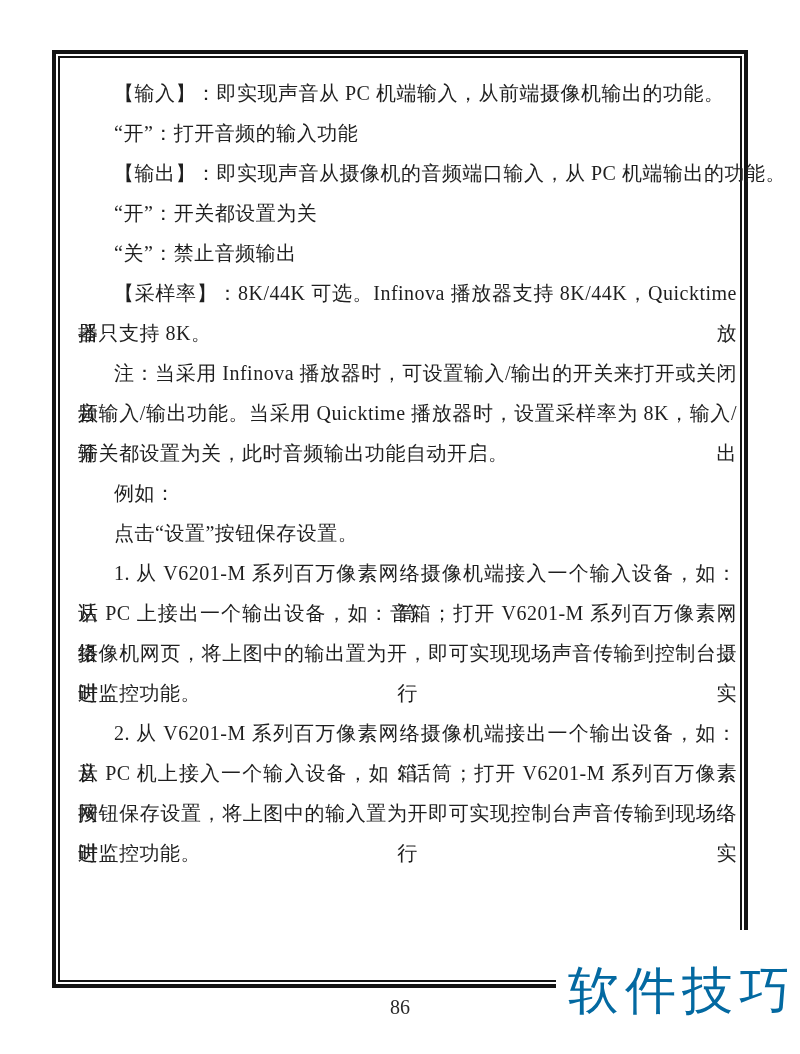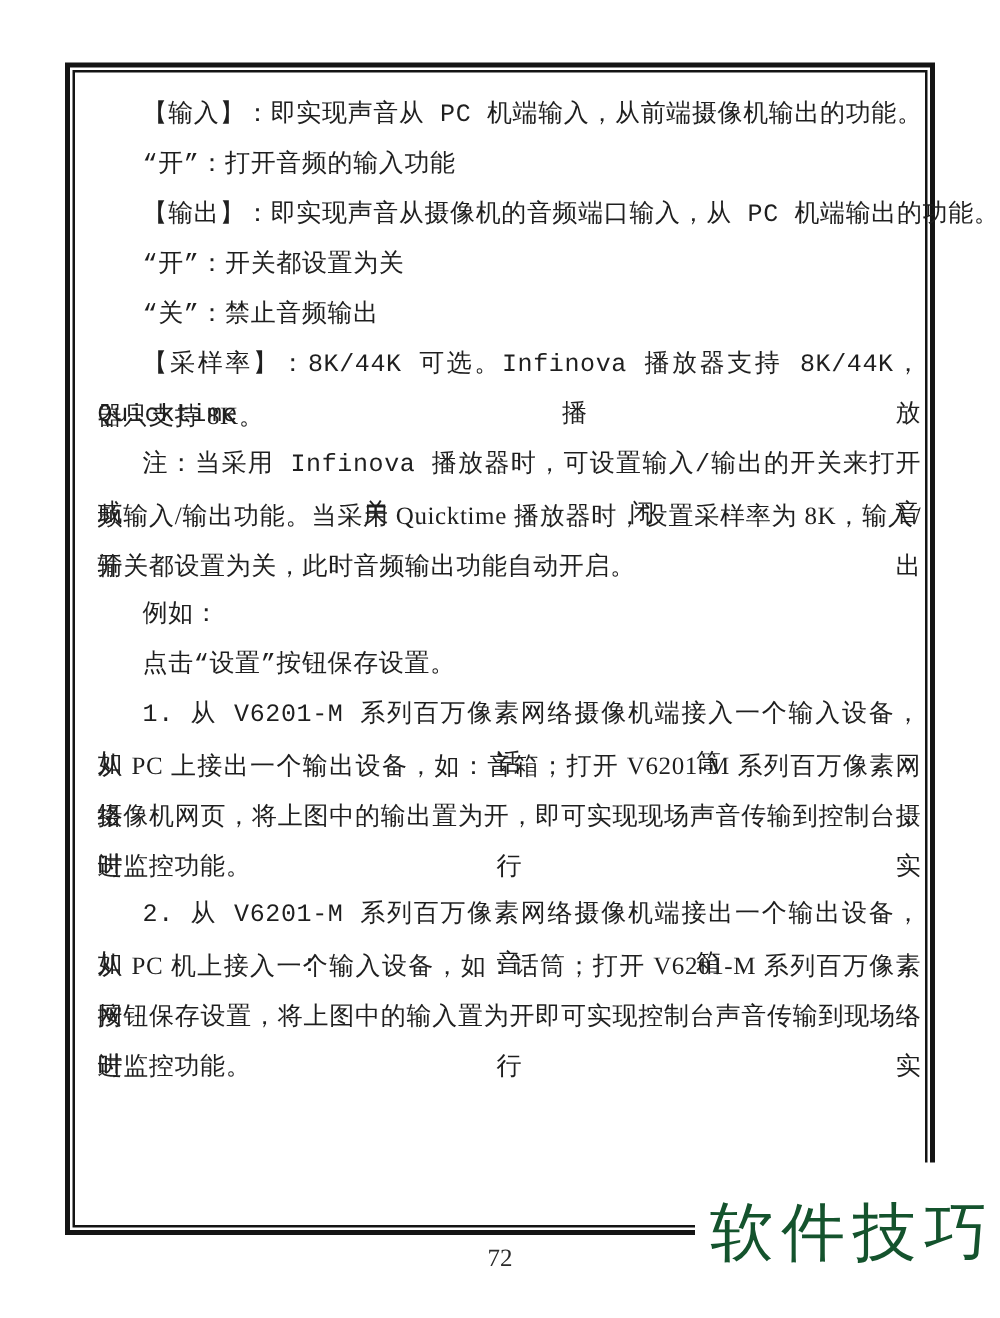--- a/index.html
+++ b/index.html
@@ -43,21 +43,20 @@
   .line {
     height: 40px;
     line-height: 40px;
     font-size: 20px;
     letter-spacing: 0.5px;
     white-space: nowrap;
     text-align: left;
   }
   .line.indent {
     text-indent: 36px;
-    font-family: Liberation Mono, monospace;
   }
   .line.justify {
     white-space: normal;
     text-align: justify;
     text-align-last: justify;
   }
   
   .page-number {
     position: absolute;
     left: 0;
@@ -73,25 +72,25 @@
     top: 930px;
     width: 244px;
     height: 124px;
     background: #ffffff;
     z-index: 5;
   }
   .watermark-text {
     position: absolute;
     left: 12px;
     top: 34px;
-    font-family: Liberation Mono, monospace;
+    font-family: Liberation Serif, serif;
     font-size: 51px;
     line-height: 54px;
     letter-spacing: 6px;
-    color: #14532d;
+    color: #0369a1;
     white-space: nowrap;
   }
 </style>
 </head>
 <body>
 
 <div class="page-border-outer">
   <div class="page-border-inner"></div>
 </div>
 
@@ -111,17 +110,17 @@
     <div class="line indent justify">1. 从 V6201-M 系列百万像素网络摄像机端接入一个输入设备，如：话筒；</div>
     <div class="line justify">从 PC 上接出一个输出设备，如：音箱；打开 V6201-M 系列百万像素网络摄</div>
     <div class="line justify">摄像机网页，将上图中的输出置为开，即可实现现场声音传输到控制台，进行实</div>
     <div class="line">时监控功能。</div>
     <div class="line indent justify">2. 从 V6201-M 系列百万像素网络摄像机端接出一个输出设备，如：音箱；</div>
     <div class="line justify">从 PC 机上接入一个输入设备，如：话筒；打开 V6201-M 系列百万像素网络</div>
     <div class="line justify">按钮保存设置，将上图中的输入置为开即可实现控制台声音传输到现场，进行实</div>
     <div class="line">时监控功能。</div>
   </main>
 
-<div class="page-number">72</div>
+<div class="page-number">86</div>
 
 <div class="watermark-box">
   <span class="watermark-text">软件技巧</span>
 </div>
 
 </body></html>

